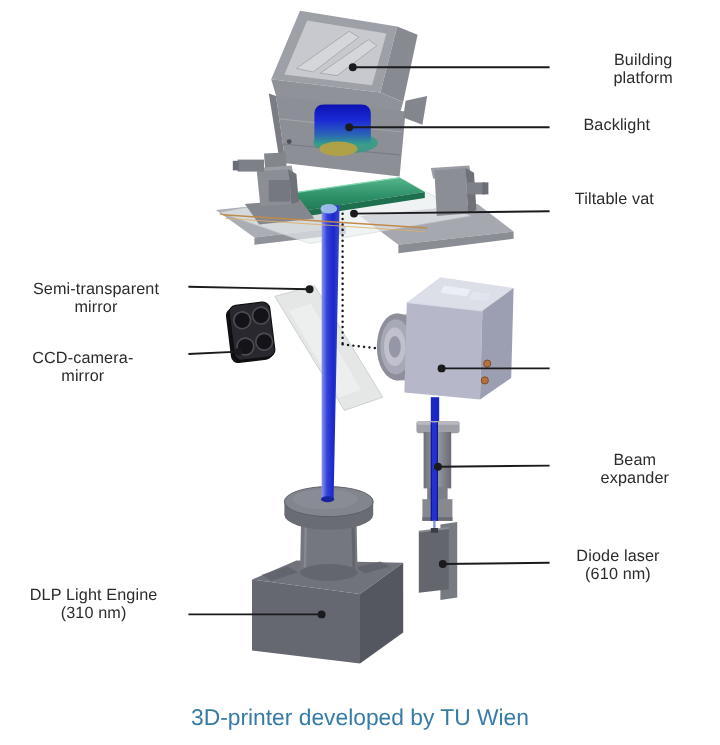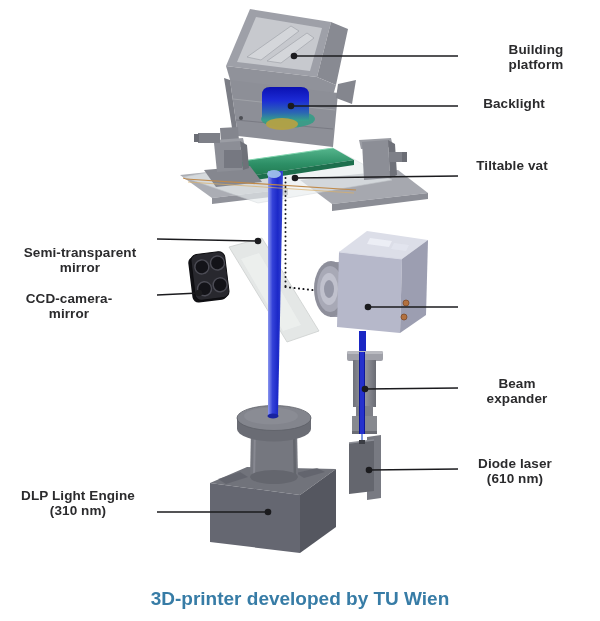--- a/index.html
+++ b/index.html
@@ -4,21 +4,21 @@
 <style>
   :root{
     --label-ink:#2b2b2d; --leader-ink:#1b1b1e; --caption-blue:#377ca6;
     --beam-blue:#2531cd; --backlight-glow:#2f9e85; --backlight-yellow:#b4a144;
     --scanner-lavender:#b6b8ca; --ccd-black:#28282e; --mirror-gray:#e2e5e4;
     --machine-gray:#8d8f97; --engine-gray:#656771;
   }
   html,body{margin:0;padding:0;}
   body{width:600px;height:621px;background:#ffffff;
        font-family:"Liberation Sans","DejaVu Sans",sans-serif;}
-  .stage{position:relative;width:600px;height:621px;background:#fff;overflow:hidden;font-weight:bold;}
+  .stage{position:relative;width:600px;height:621px;background:#fff;overflow:hidden;}
   .stage svg{position:absolute;left:0;top:0;}
   .lbl{position:absolute;transform:translate(-50%,-50%);color:var(--label-ink);
        font-size:13.5px;line-height:1.13;text-align:center;white-space:pre-line;
        letter-spacing:.1px;}
   .lbl.ws{word-spacing:5px;}
   .caption{position:absolute;left:300px;top:599px;transform:translate(-50%,-50%);
        color:var(--caption-blue);font-size:19px;white-space:nowrap;}
   .leader path{stroke:var(--leader-ink);stroke-width:1.6;fill:none;}
   .leader circle{fill:var(--leader-ink);}
   .dots path{stroke:#17171c;stroke-width:2;stroke-dasharray:0.1 4.4;
@@ -227,25 +227,25 @@
     <g>
       <path d="M157,512 L268,512"></path>
           <circle cx="268" cy="512" r="3.3"></circle>
     </g>
   </g>
 </svg>
 
   <div class="lbl ws" style="left:536px;top:57px">Building platform</div>
   <div class="lbl" style="left:514px;top:104px">Backlight</div>
   <div class="lbl" style="left:512px;top:166px">Tiltable vat</div>
-  <div class="lbl" style="left:80px;top:260px">Semi-transparent
+  <div class="lbl" style="left:80px;top:248px">Semi-transparent
 mirror</div>
   <div class="lbl" style="left:69px;top:306px">CCD-camera-
 mirror</div>
-  <div class="lbl" style="left:517px;top:391px">Beam
+  <div class="lbl" style="left:529px;top:391px">Beam
 expander</div>
   <div class="lbl" style="left:515px;top:471px">Diode laser
 (610 nm)</div>
   <div class="lbl" style="left:78px;top:503px">DLP Light Engine
 (310 nm)</div>
 
   <div class="caption">3D-printer developed by TU Wien</div>
 </div>
 
 </body></html>

